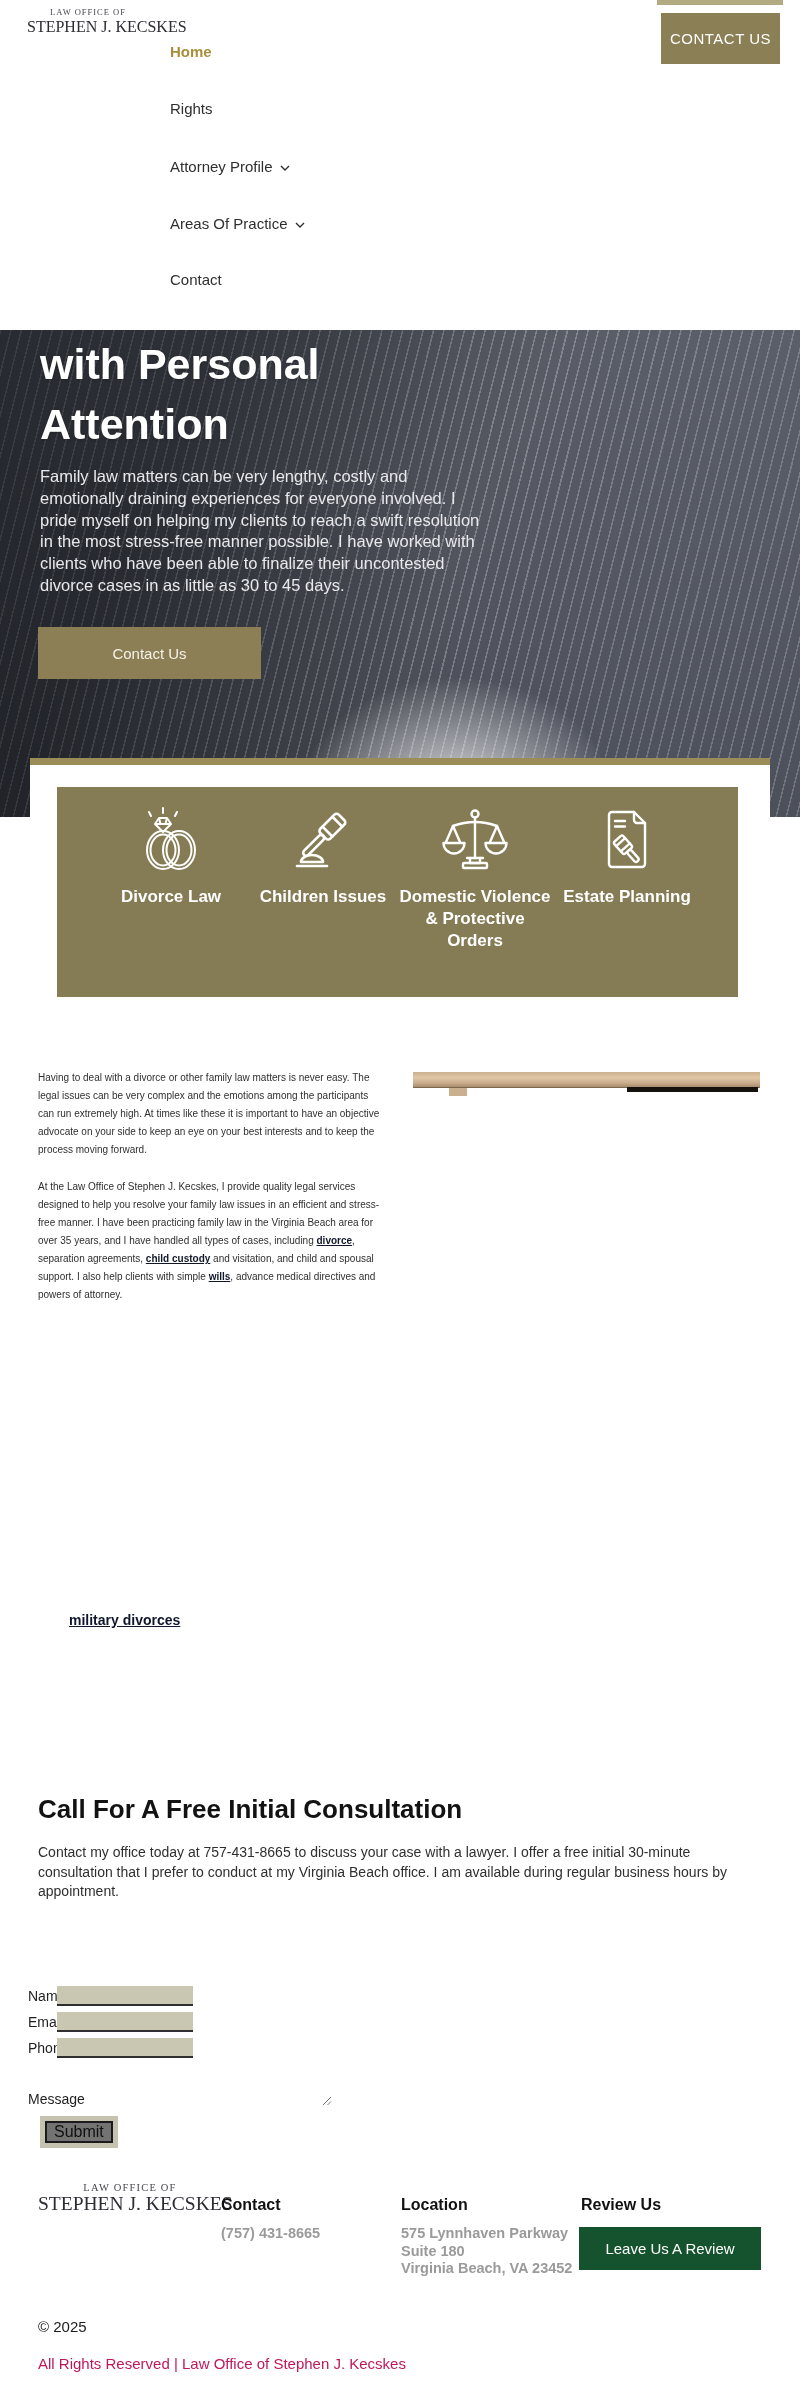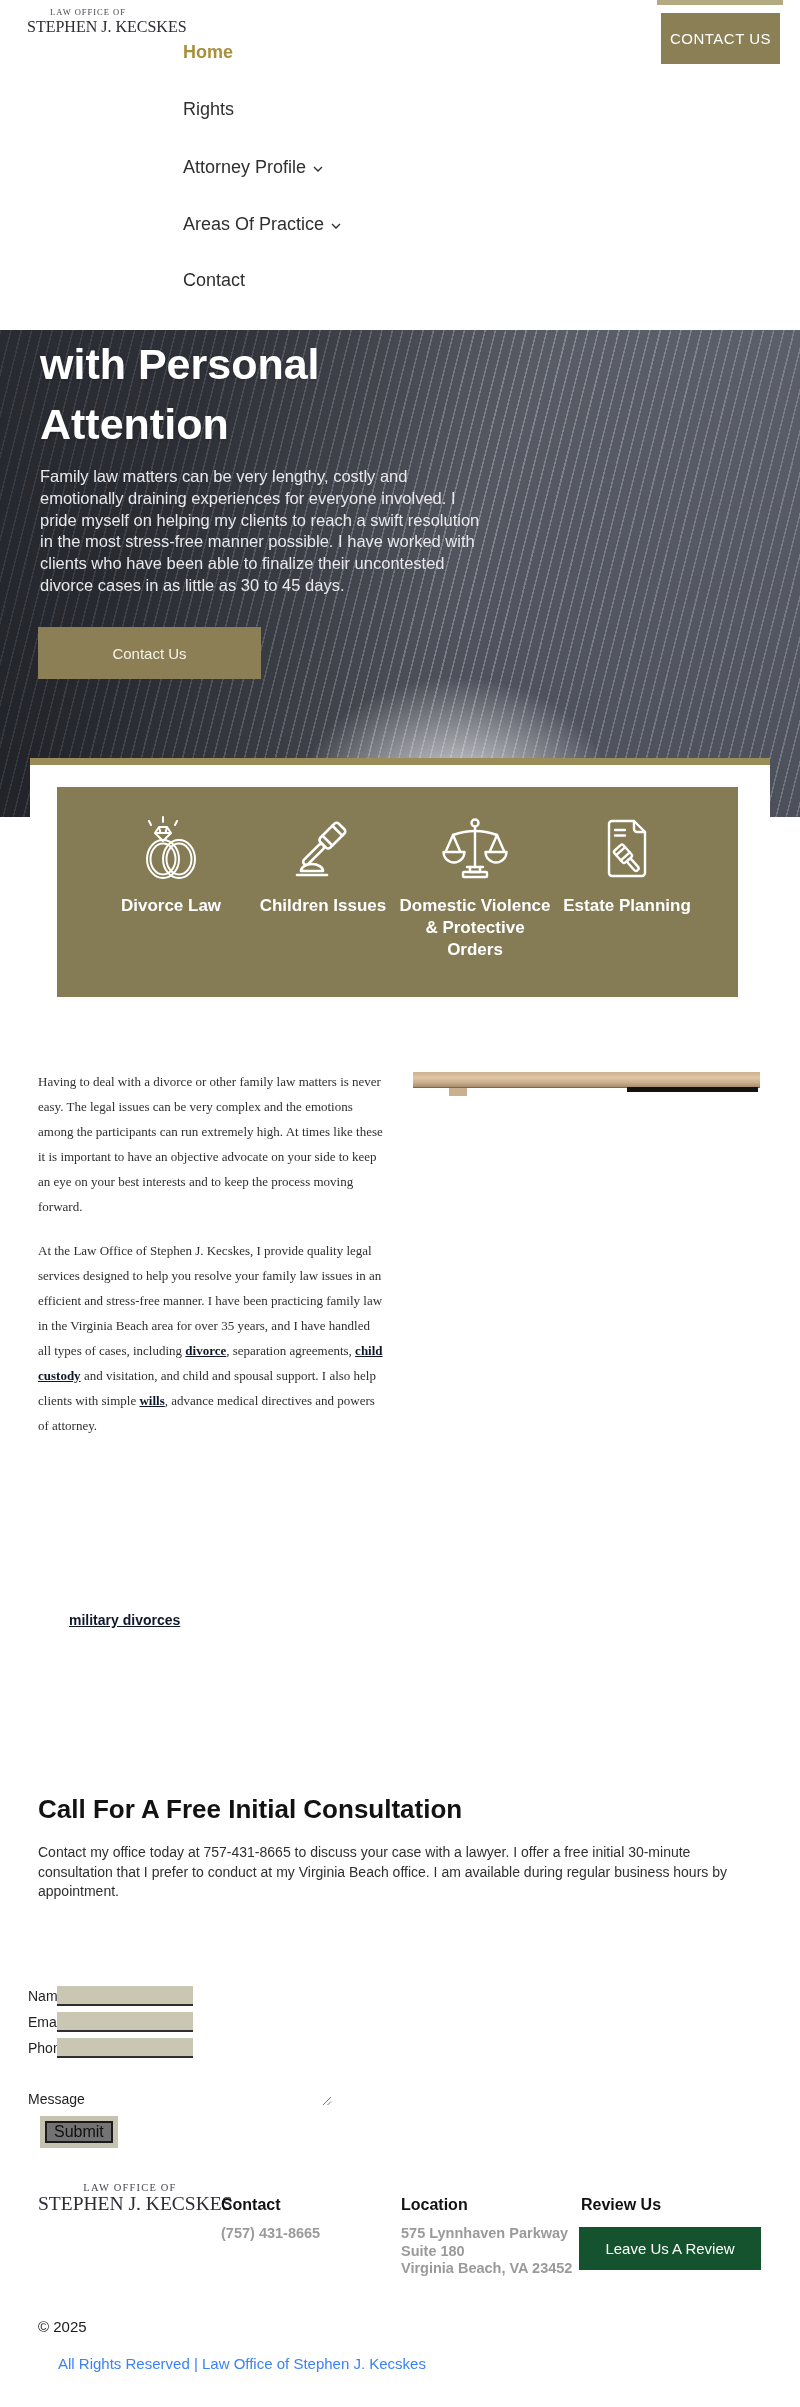--- a/index.html
+++ b/index.html
@@ -7,21 +7,21 @@
   .page {
     position:relative; width:800px; height:2407px; margin:0 auto;
     background:#ffffff; overflow:hidden;
     font-family:"Liberation Sans", sans-serif; color:#2f2f2f;
   }
   
   .logo { position:absolute; left:27px; top:7px; width:122px; text-align:center; cursor:pointer; }
   .logo .l1 { font-family:"Liberation Serif", serif; font-size:8.5px; letter-spacing:1px; color:#47474f; }
   .logo .l2 { font-family:"Liberation Serif", serif; font-size:16px; color:#2c2c34; margin-top:1px; white-space:nowrap; }
   .nav { position:absolute; left:170px; top:44px; list-style:none; }
-  .nav li { font-size:18px; color:#2f2f2f; margin-bottom:41px; height:16px; line-height:16px; cursor:pointer; white-space:nowrap;margin-left:13px; }
+  .nav li { font-size:15px; color:#2f2f2f; margin-bottom:41px; height:16px; line-height:16px; cursor:pointer; white-space:nowrap; }
   .nav li.active { color:#a98f3c; font-weight:bold; }
   .chev { display:inline-block; margin-left:7px; vertical-align:1px; }
   .topstrip { position:absolute; left:657px; top:0; width:126px; height:5px; background:#b4aa82; }
   .btn-contact-top {
     position:absolute; left:661px; top:13px; width:119px; height:51px;
     background:#8b7f55; color:#fff; border:none; font-size:15px; letter-spacing:.5px;
     font-family:"Liberation Sans", sans-serif; cursor:pointer;
   }
   
   .hero {
@@ -45,28 +45,28 @@
   .btn-hero-cta {
     position:absolute; left:38px; top:297px; width:223px; height:52px;
     background:#8c7f55; color:#f4f2e9; border:none; font-size:15px;
     font-family:"Liberation Sans", sans-serif; cursor:pointer;
   }
   .panel { position:absolute; left:30px; top:758px; width:740px; height:60px;
     background:#ffffff; border-top:7px solid #9b8d57; }
   
   .practice {
     position:absolute; left:57px; top:787px; width:681px; height:210px;
-    background:#857c55; display:flex; padding:27px 35px 0 38px;
+    background:#857c55; display:flex; padding:18px 35px 0 38px;
   }
   .pcol { width:152px; text-align:center; cursor:pointer; }
   .pcol .ic { width:70px; height:70px; margin:0 auto 11px auto; }
   .pcol .plabel { font-size:17px; line-height:22px; font-weight:bold; color:#ffffff; }
   
   .intro-left { position:absolute; left:38px; top:1069px; width:346px; }
-  .intro-left p { font-size:13px; line-height:25px; color:#2f2f2f;font-family:Liberation Serif, serif; }
+  .intro-left p { font-size:10px; line-height:18px; color:#2f2f2f; }
   .intro-left p + p { margin-top:19px; }
   a.inline-link, .ml-link { color:#0f172a; font-weight:bold; text-decoration:underline; cursor:pointer; }
   .img-sliver { position:absolute; left:413px; top:1072px; width:347px; height:24px; }
   .img-sliver .strip { width:347px; height:16px;
     background:linear-gradient(180deg,#cdb190 0%,#e0c7a6 38%,#c9ad8c 72%,#a98c6c 100%);
     border-bottom:1px solid #7b6750; }
   .img-sliver .nub { position:absolute; left:36px; top:16px; width:18px; height:8px; background:#cbb08f; }
   .img-sliver .darkseg { position:absolute; left:214px; top:15px; width:131px; height:5px; background:#16130f; }
   .military { position:absolute; left:69px; top:1612px; font-size:14px; }
   
@@ -86,21 +86,21 @@
   
   .flogo { position:absolute; left:38px; top:2182px; width:184px; text-align:center; }
   .flogo .l1 { font-family:"Liberation Serif", serif; font-size:10.5px; letter-spacing:1.2px; color:#47474f; }
   .flogo .l2 { font-family:"Liberation Serif", serif; font-size:19.5px; color:#2c2c34; white-space:nowrap; }
   .f-h { position:absolute; top:2196px; font-size:16px; font-weight:bold; color:#111; }
   .f-gray { position:absolute; top:2225px; font-size:14.5px; line-height:17.5px; color:#9a9a9a;font-weight:bold; }
   .btn-review { position:absolute; left:579px; top:2227px; width:182px; height:43px;
     background:#14532d; color:#fff; border:none; font-size:15px;
     font-family:"Liberation Sans", sans-serif; cursor:pointer; }
   .copyright { position:absolute; left:38px; top:2318px; font-size:15px; color:#1c1c1c; }
-  .rights { position:absolute; left:38px; top:2355px; font-size:15px; color:#3b82f6;margin-left:20px; }
+  .rights { position:absolute; left:38px; top:2355px; font-size:15px; color:#be185d; }
 </style>
 </head>
 <body>
 
 <div class="page">
 
   <div class="logo">
     <div class="l1">LAW OFFICE OF</div>
     <div class="l2">STEPHEN J. KECSKES</div>
   </div>

